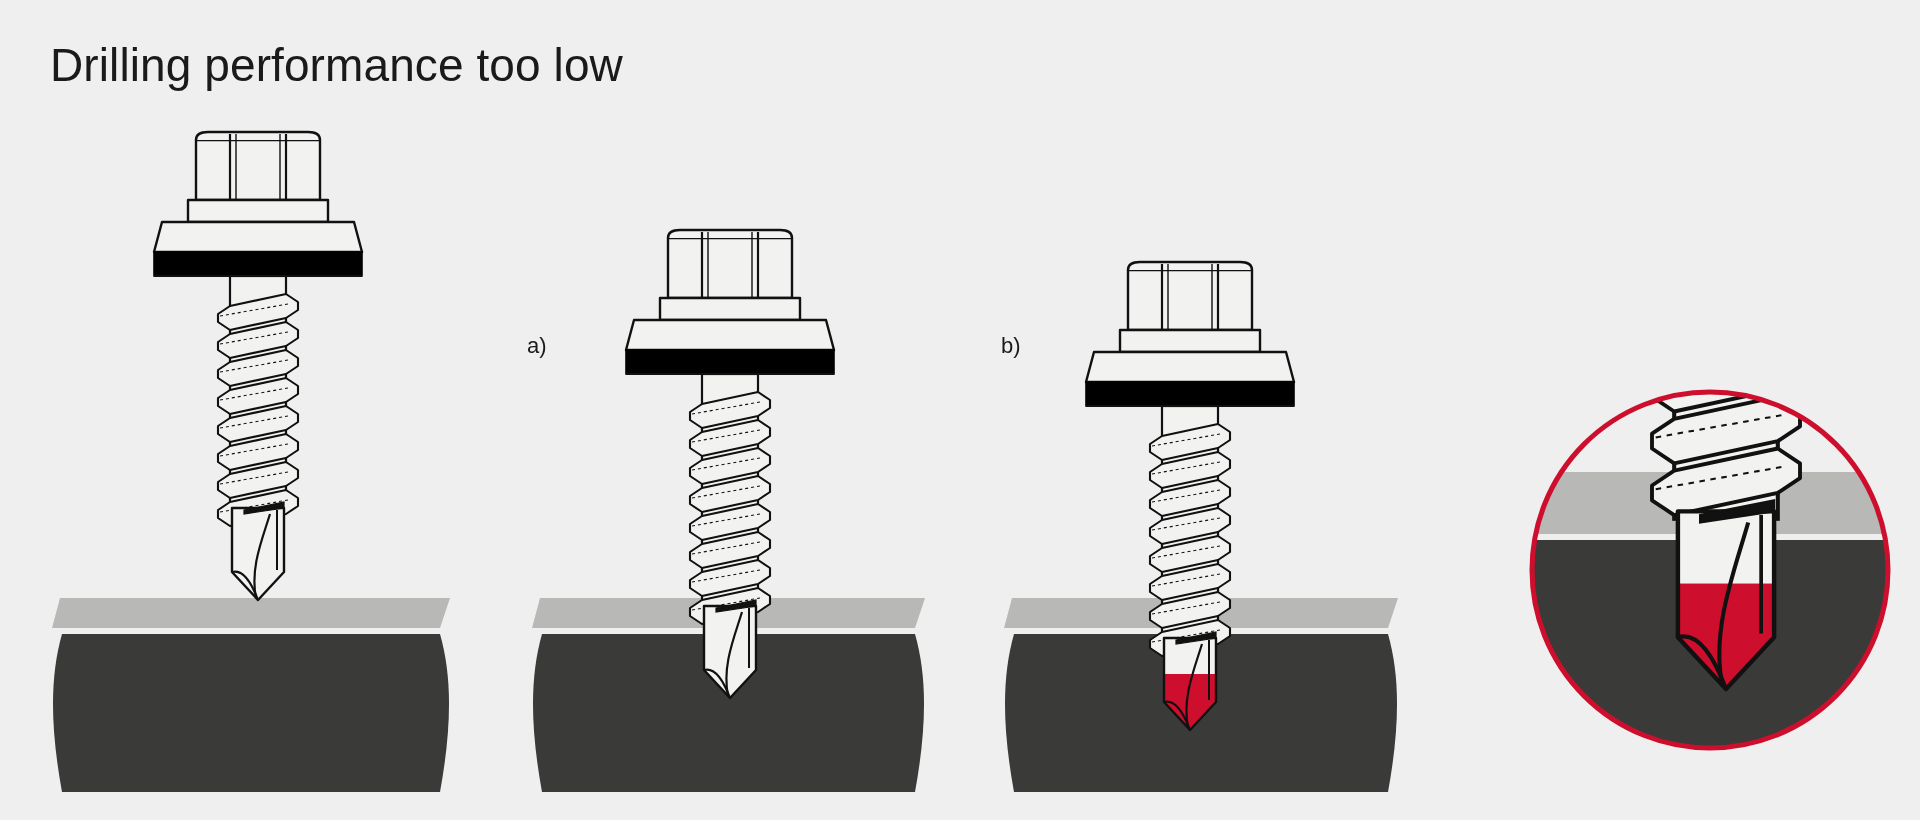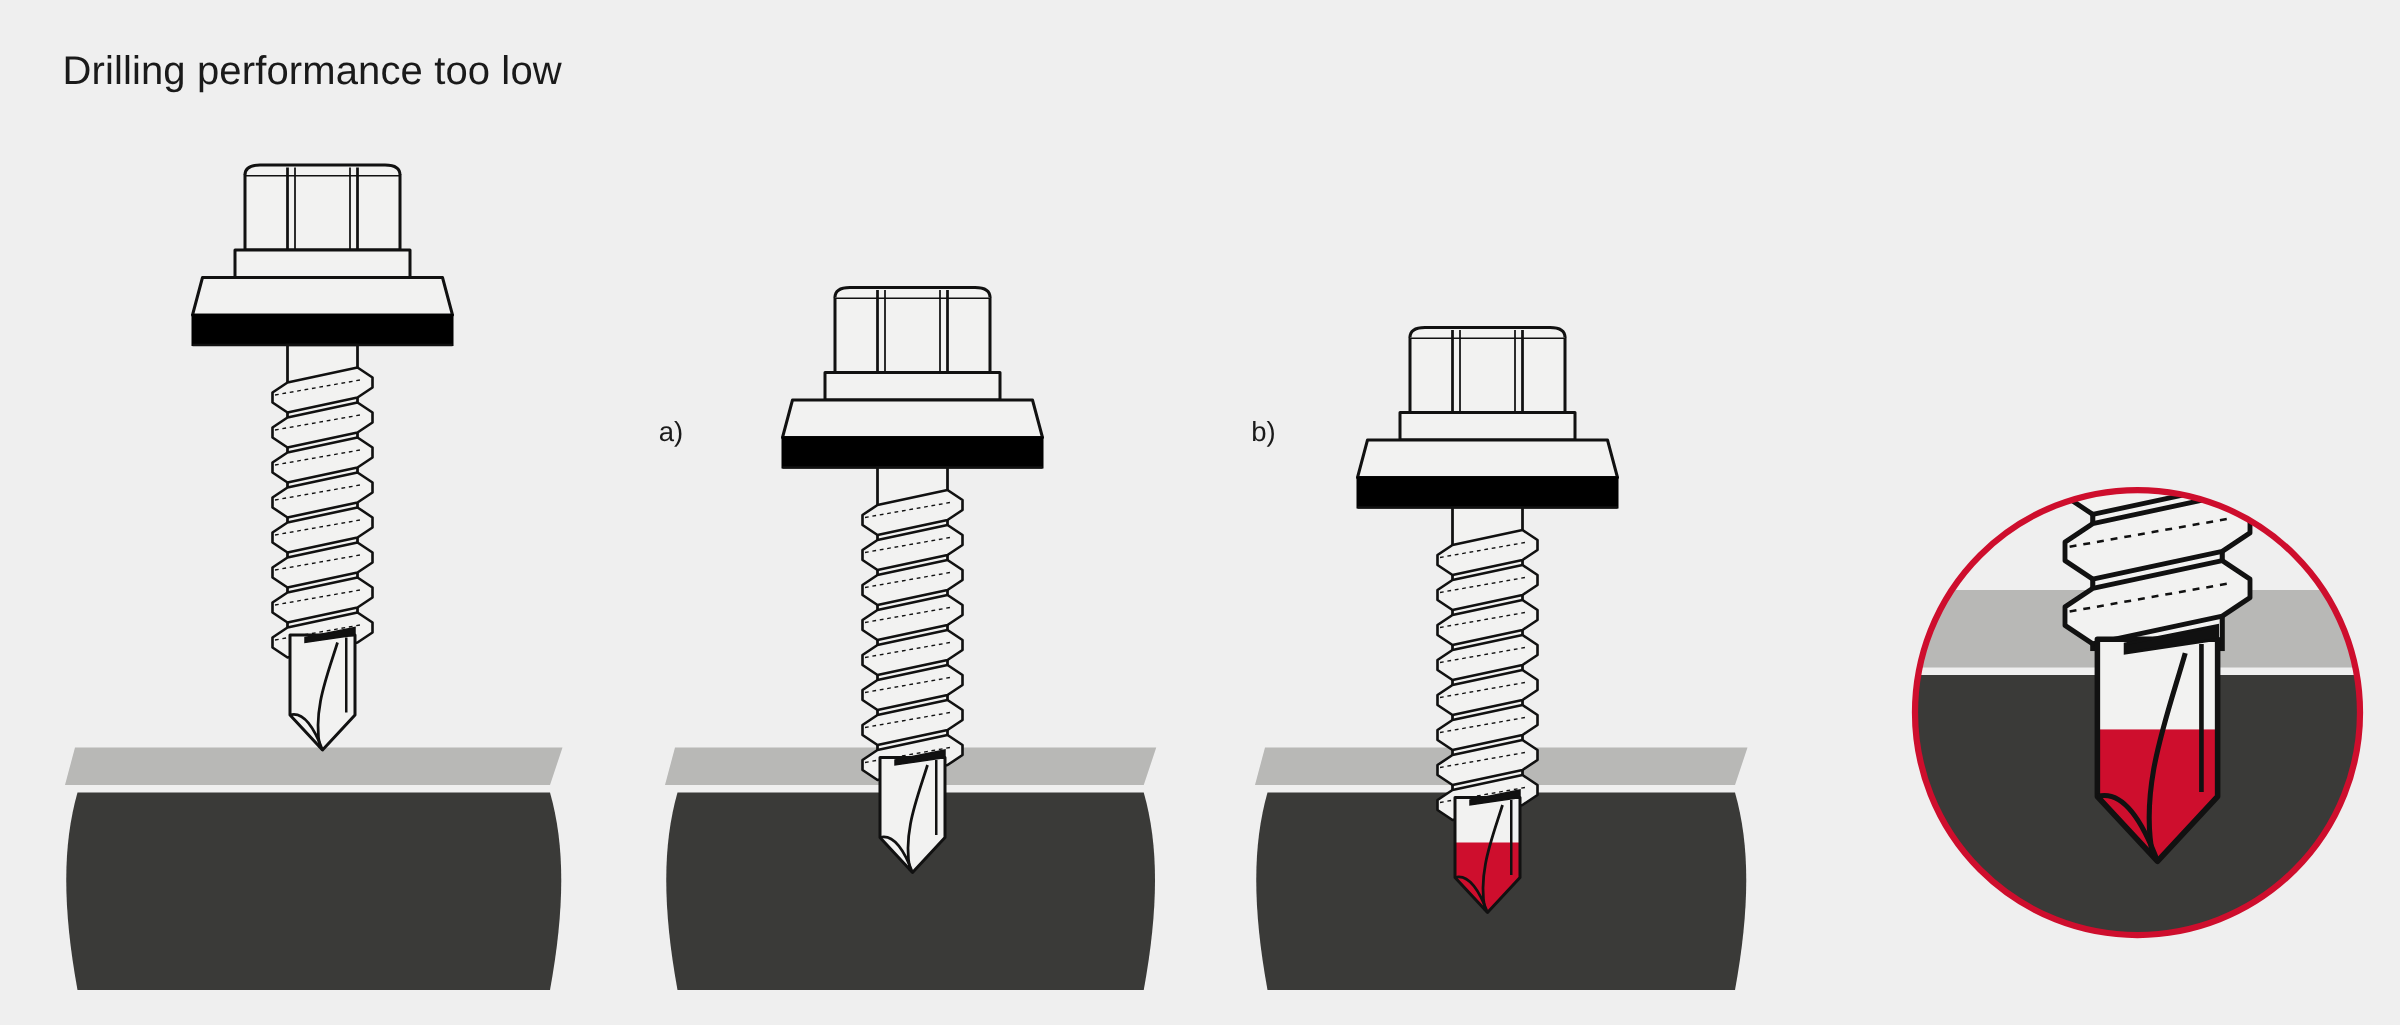--- a/index.html
+++ b/index.html
@@ -17,21 +17,21 @@
     position: absolute;
     left: 0; top: 0;
     width: 1920px;
     height: 820px;
     background: #EFEFEF;
   }
   #title {
     position: absolute;
     left: 50px;
     top: 38px;
-    font-size: 32px;
+    font-size: 46px;
     font-weight: 300;
     letter-spacing: 0.1px;
     color: #1A1A1A;
     font-family: "Liberation Sans", sans-serif;
     white-space: nowrap;
   }
   .panel-label {
     position: absolute;
     font-size: 22px;
     color: #1A1A1A;

